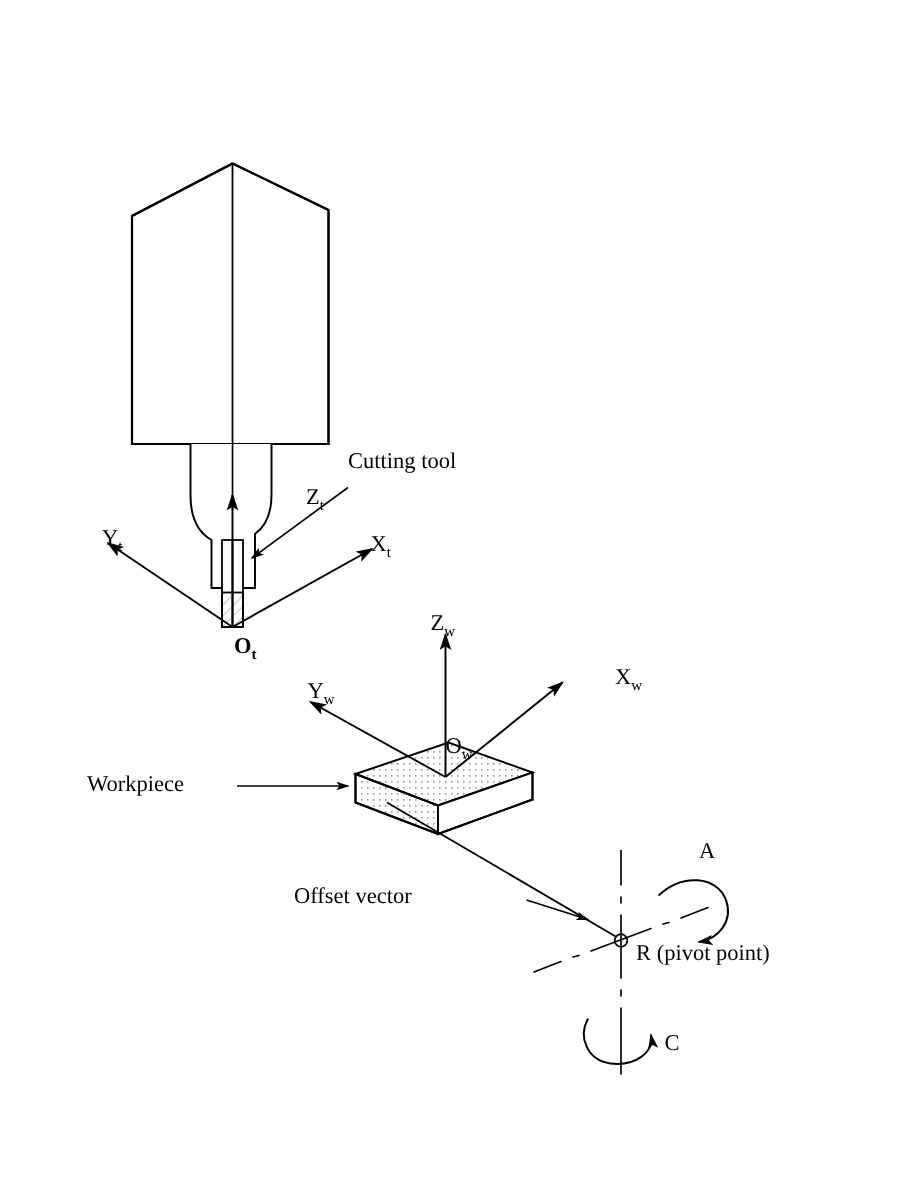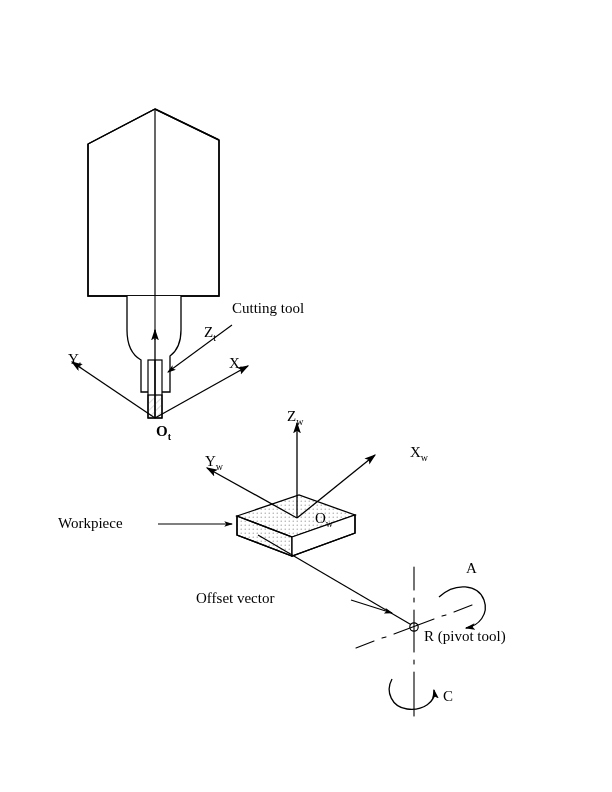--- a/index.html
+++ b/index.html
@@ -153,46 +153,46 @@
     <g stroke="#000000" stroke-width="1.3" fill="none">
       <path d="M392,679 C385,692 392,707 407,709 C423,711 436,702 434,690" marker-end="url(#arrowHeadSm)"></path>
     </g>
   </svg>
 
   <div class="lbl" style="left:232px; top:300px;">Cutting tool</div>
 
   <div class="lbl" style="left:160px; top:324px;margin-left:44px;">
     <span>Z</span><span class="sub">t</span>
   </div>
-  <div class="lbl" style="left:229px; top:355px;">
+  <div class="lbl" style="left:247px; top:355px;">
     <span>X</span><span class="sub">t</span>
   </div>
   <div class="lbl" style="left:68px; top:351px;text-align:center;">
     <span>Y</span><span class="sub">t</span>
   </div>
   <div class="lbl" style="left:156px; top:423px;">
     <b>O</b><b class="sub">t</b>
   </div>
 
   <div class="lbl" style="left:287px; top:408px;">
     <span>Z</span><span class="sub">w</span>
   </div>
   <div class="lbl" style="left:370px; top:444px;margin-left:40px;">
     <span>X</span><span class="sub">w</span>
   </div>
   <div class="lbl" style="left:205px; top:453px;">
     <span>Y</span><span class="sub">w</span>
   </div>
-  <div class="lbl" style="left:297px; top:510px;margin-left:18px;">
+  <div class="lbl" style="left:297px; top:490px;">
     <span>O</span><span class="sub">w</span>
   </div>
 
   <div class="lbl" style="left:58px; top:515px;">Workpiece</div>
 
   <div class="lbl" style="left:196px; top:590px;">Offset vector</div>
 
 
-  <div class="lbl" style="left:424px; top:628px;">R (pivot tool)</div>
+  <div class="lbl" style="left:424px; top:628px;">R (pivot point)</div>
 
   <div class="lbl" style="left:466px; top:560px;">A</div>
   <div class="lbl" style="left:443px; top:688px;">C</div>
 
 </div>
 
 </body></html>

